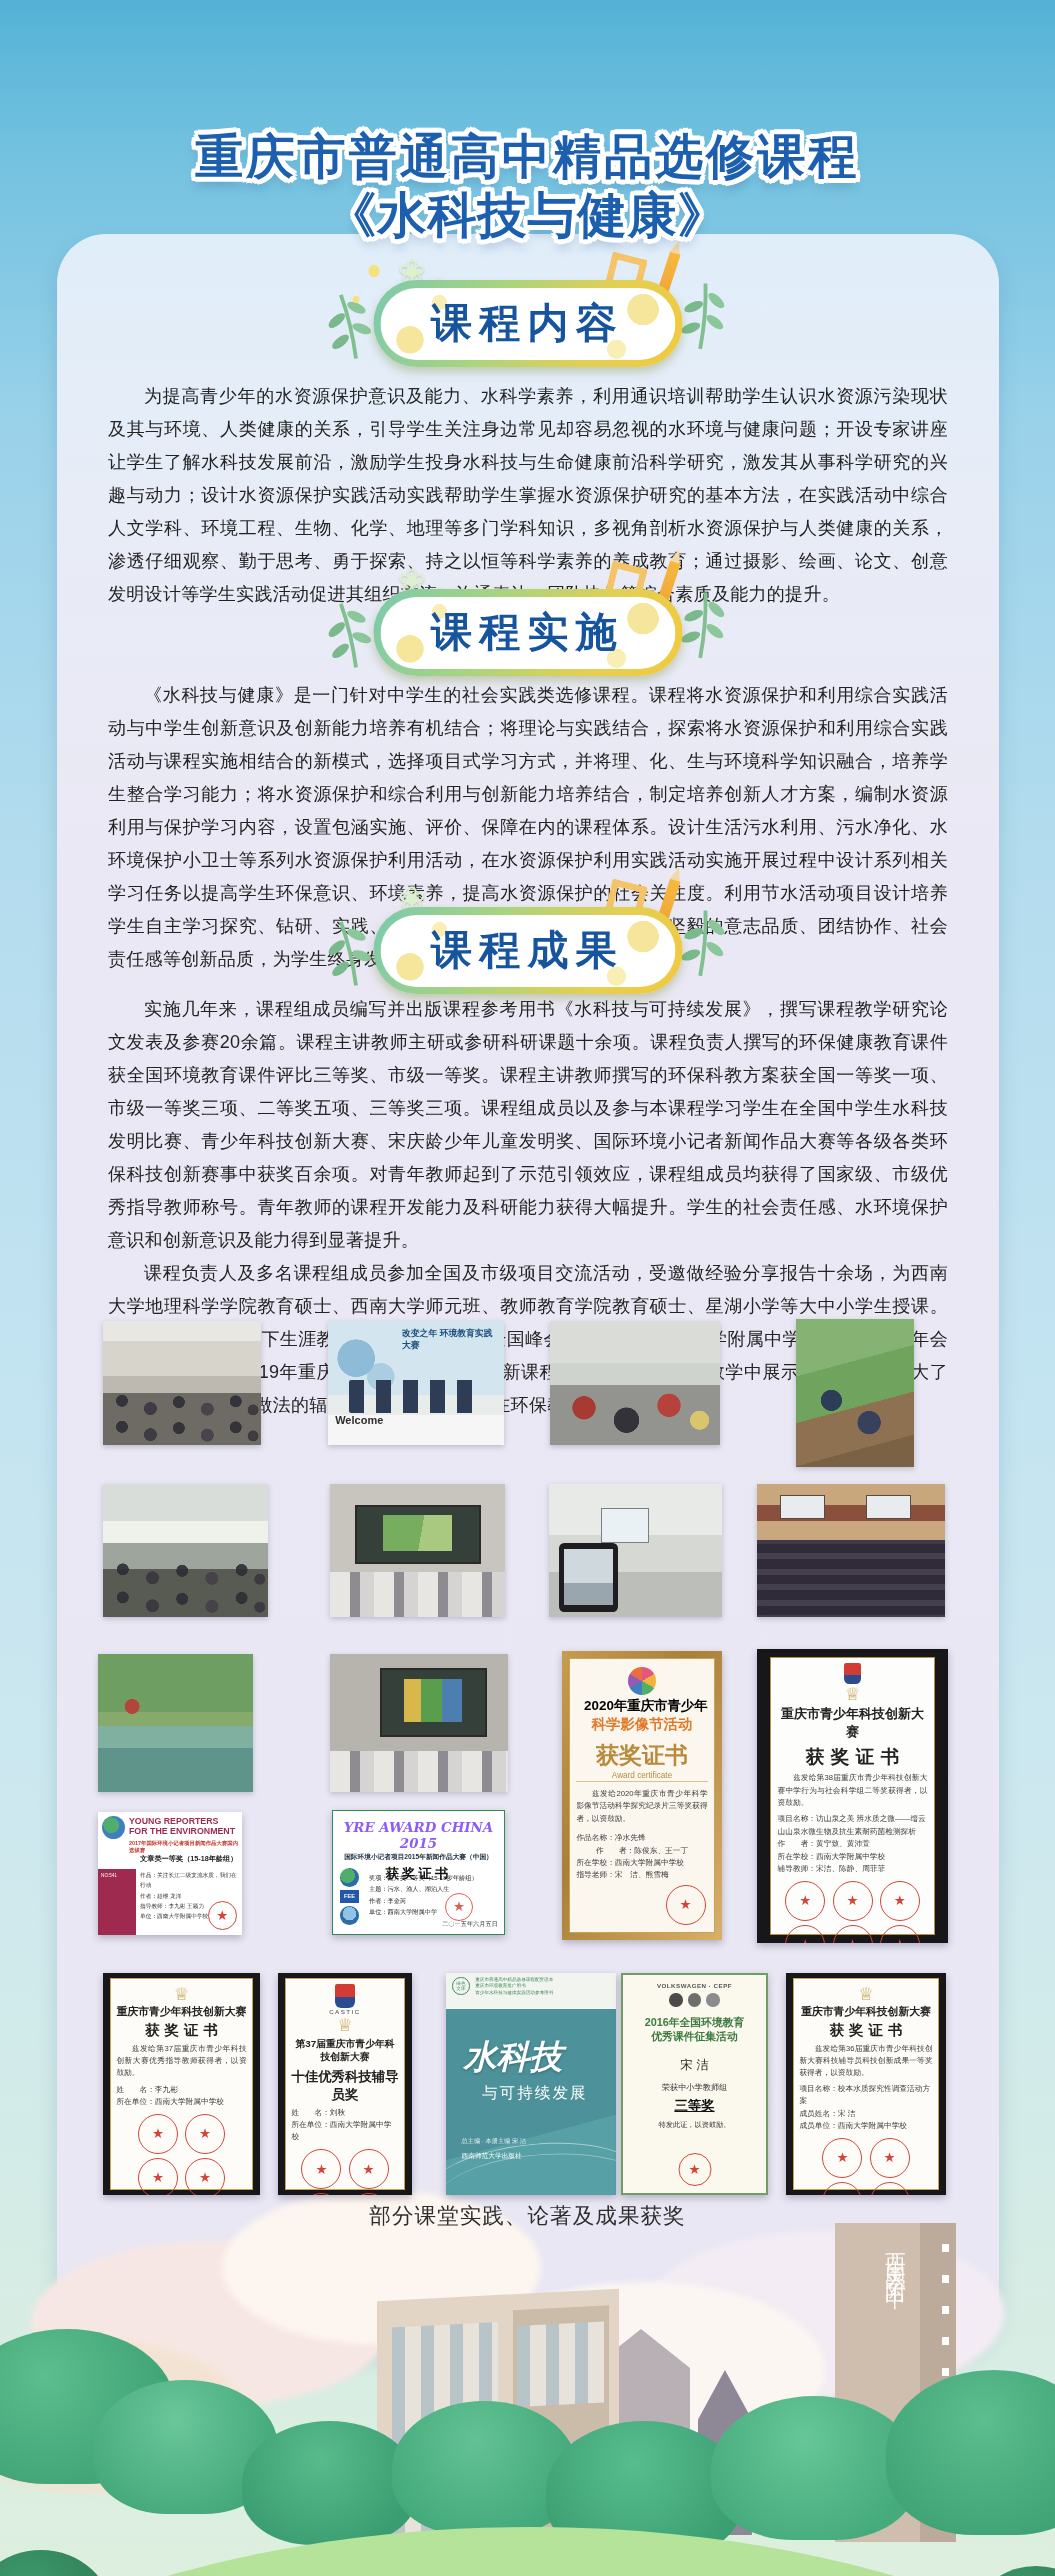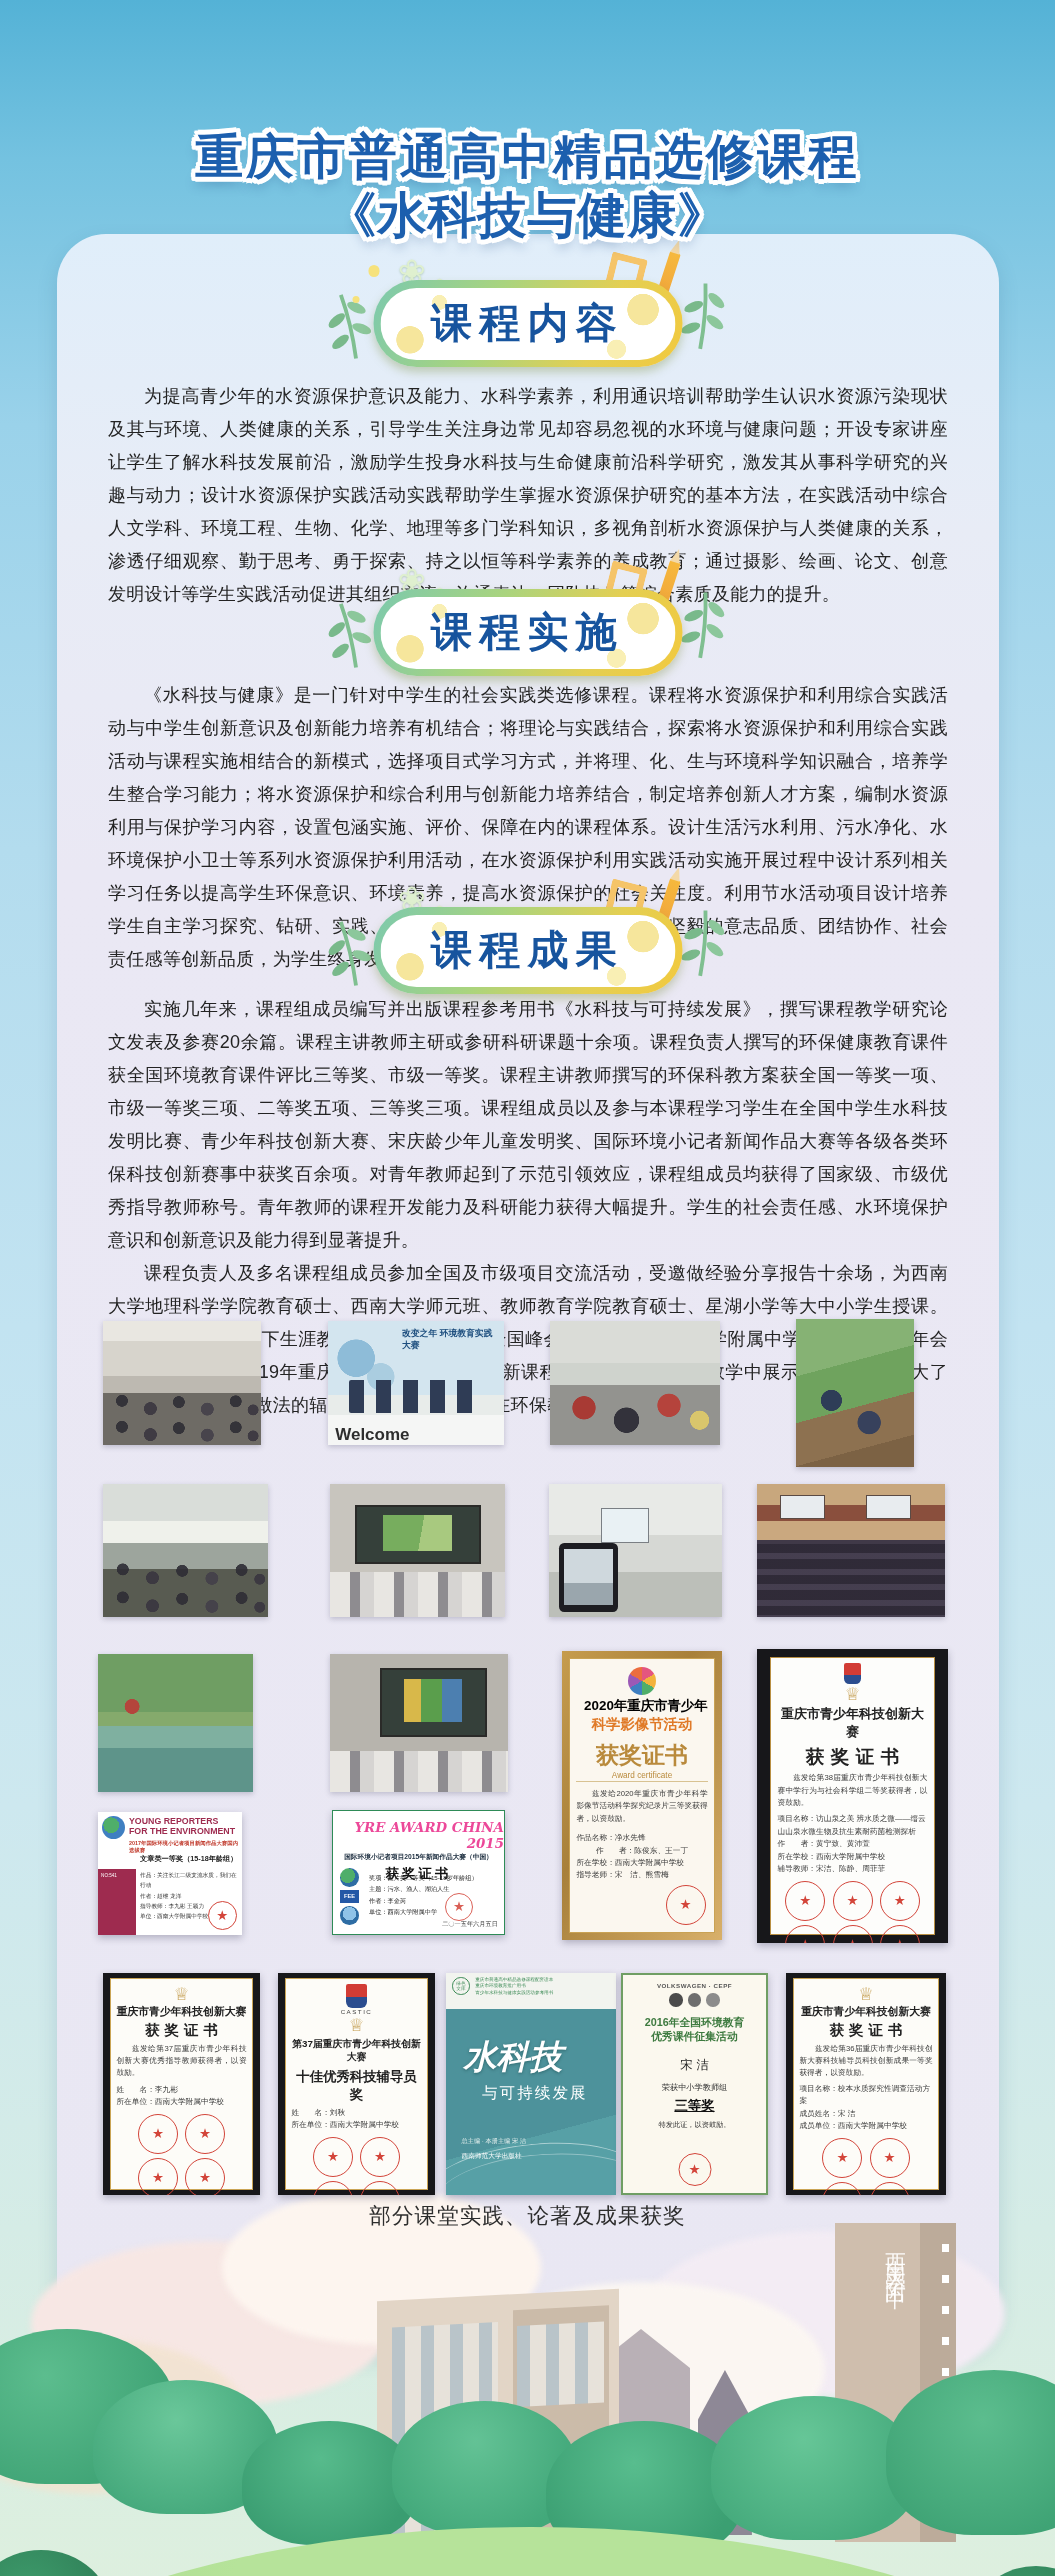--- a/index.html
+++ b/index.html
@@ -67,21 +67,21 @@
       radial-gradient(circle at 30% 60%,#3a3640 0 6.2px,transparent 6.7px),
       radial-gradient(circle at 48% 35%,#2e2d35 0 5.7px,transparent 6.2px),
       radial-gradient(circle at 66% 62%,#44404a 0 6.2px,transparent 6.7px),
       radial-gradient(circle at 84% 32%,#2e2d35 0 5.7px,transparent 6.2px),
       radial-gradient(circle at 95% 65%,#3a3640 0 5.2px,transparent 5.7px); background-size:100% 50%; background-repeat:repeat-y; }
   .ph-a1 { background:linear-gradient(#e9e7e1 0 16%,#d7d4cc 16% 44%,#bdb9b1 44% 58%,#6e6b65 58% 100%); }
   .ph-a2 { background:radial-gradient(circle at 16% 30%,#8ebcd8 0 18.5px,transparent 19px),
       radial-gradient(circle at 30% 45%,#aacde0 0 13.4px,transparent 14px),
       linear-gradient(#d3e5ef 0 60%,#e8ecea 60% 76%,#f5f6f5 76% 100%); }
   .bk-title { position:absolute; right:5.2px; top:6.2px; width:55%; font-size:8.8px; line-height:12px; color:#1d4e7e; font-weight:700; text-align:left; }
-  .welcome-txt { position:absolute; left:7.2px; bottom:0; font-size:17px; color:#2e2e2e; font-weight:700; }
+  .welcome-txt { position:absolute; left:7.2px; bottom:19px; font-size:11px; color:#2e2e2e; font-weight:700; }
   .figrow { position:absolute; left:12%; bottom:26%; width:76%; height:33px;
     background:repeating-linear-gradient(90deg,#2f3c55 0 15.5px,transparent 15.5px 27px); border-radius:2.1px; }
   .ph-a3 { background:radial-gradient(circle at 20% 70%,#a83a34 0 11.3px,transparent 12px),
       radial-gradient(circle at 45% 80%,#33323b 0 12.4px,transparent 13px),
       radial-gradient(circle at 70% 68%,#b5433c 0 11.3px,transparent 12px),
       radial-gradient(circle at 88% 80%,#d9c66c 0 9.3px,transparent 9.8px),
       linear-gradient(#dadcd7 0 34%,#cfd3cd 34% 52%,#93938f 52% 100%); }
   .ph-a4 { background:radial-gradient(circle at 30% 55%,#2e3d57 0 10.3px,transparent 10.8px),
       radial-gradient(circle at 62% 70%,#37415c 0 11.3px,transparent 12px),
       linear-gradient(165deg,#86b274 0 32%,#6fa35e 32% 58%,#8d7150 58% 82%,#7c6244 82% 100%); }
@@ -319,21 +319,21 @@
     <div style="position:absolute;left:42px;top:58px;font-size:5.7px;line-height:10.3px;color:#333;">
       <div>作品：关注长江二级支流水质，我们在行动</div>
       <div>作者：赵维 龙洋</div>
       <div>指导教师：李九彬 王颖力</div>
       <div>单位：西南大学附属中学校</div>
     </div>
     <div class="seal" style="position:absolute;right:5.2px;bottom:5.2px;width:29px;height:29px;"></div>
   </div>
 
   <div class="cert" style="left:332px;top:1810px;width:173px;height:125px;background:#fff;border:1.5px solid #2e8b57;">
-    <div style="text-align:right;color:#ec4899;font-style:italic;font-weight:900;font-size:13.4px;margin-top:8.2px;font-family:'DejaVu Serif',serif;">YRE AWARD CHINA 2015</div>
+    <div style="text-align:center;color:#8b5cf6;font-style:italic;font-weight:900;font-size:13.4px;margin-top:8.2px;font-family:'DejaVu Serif',serif;">YRE AWARD CHINA 2015</div>
     <div style="text-align:center;color:#234;font-weight:700;font-size:6.7px;margin-top:2.1px;">国际环境小记者项目2015年新闻作品大赛（中国）</div>
     <div style="text-align:center;color:#111;font-weight:900;font-size:13.4px;margin-top:3.1px;letter-spacing:3.1px;">获奖证书</div>
     <div style="position:absolute;left:7.2px;top:57px;width:20.6px;">
       <div style="width:18.5px;height:18.5px;border-radius:50%;background:radial-gradient(circle at 40% 40%,#4fae6a 0 45%,#2e6da4 45% 100%);"></div>
       <div style="width:18.5px;height:13.4px;background:#2458a6;color:#fff;font-size:5.7px;font-weight:800;text-align:center;line-height:13.4px;margin-top:3.1px;">FEE</div>
       <div style="width:18.5px;height:18.5px;border-radius:50%;background:radial-gradient(circle at 50% 40%,#8fc3e8 0 45%,#2e6da4 45% 100%);margin-top:3.1px;"></div>
     </div>
     <div style="position:absolute;left:36px;top:61px;font-size:6.2px;line-height:11.3px;color:#222;">
       <div>奖项：照片类二等奖（15-18岁年龄组）</div>
       <div>主题：污水、渔人、湖泊人生</div>
@@ -355,21 +355,21 @@
       <div class="seal-grid">
         <div class="seal"></div>
           <div class="seal"></div>
           <div class="seal"></div>
         <div class="seal"></div>
 
       </div>
     </div>
   </div>
 
-  <div class="cert cert-dark-frame" style="left:278px;top:1973px;width:157px;height:222px;">
+  <div class="cert cert-dark-frame" style="left:278px;top:1973px;width:134px;height:222px;">
     <div class="cert-white" style="inset:5.2px 7.2px;padding:5.2px;text-align:center;">
       <div style="width:20.6px;height:24px;margin:0 auto;background:linear-gradient(#d23c35 0 55%,#2b4d8f 55% 100%);border-radius:2.1px 2.1px 6.2px 6.2px;"></div>
       <div style="font-size:6.2px;color:#444;letter-spacing:1.5px;">CASTIC</div>
       <div class="crown"></div>
       <div style="font-weight:800;font-size:9.8px;color:#222;margin-top:2.1px;">第37届重庆市青少年科技创新大赛</div>
       <div style="font-weight:900;font-size:13.4px;color:#222;margin:3.1px 0;">十佳优秀科技辅导员奖</div>
       <div class="smallline" style="text-align:left;margin-top:3.1px;">姓　　名：刘秋</div>
       <div class="smallline" style="text-align:left;">所在单位：西南大学附属中学校</div>
       <div class="seal-grid">
         <div class="seal"></div>

